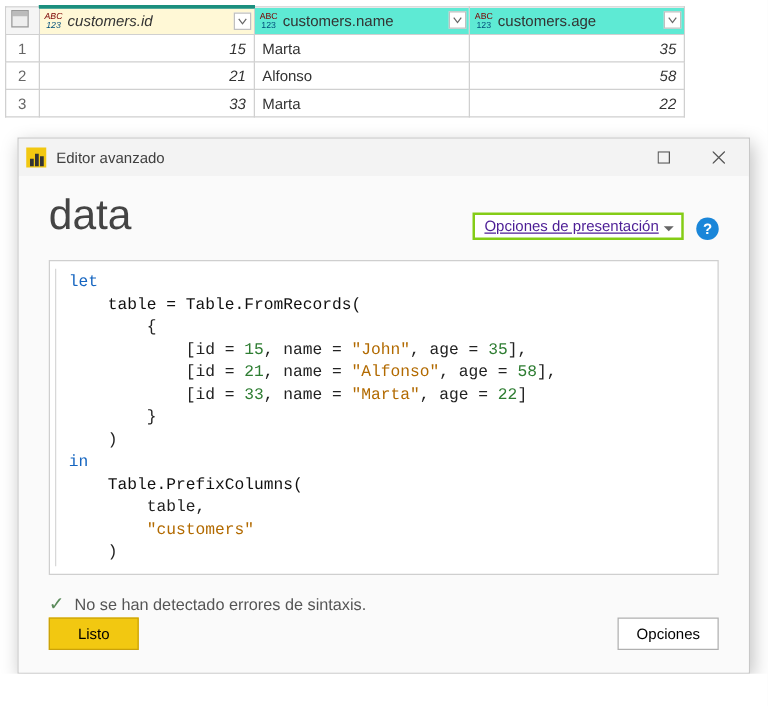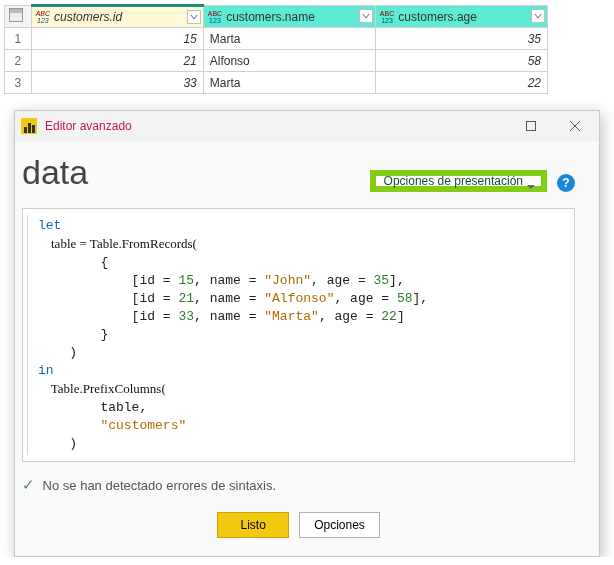--- a/index.html
+++ b/index.html
@@ -89,39 +89,40 @@
   .pbico {
     width:16px; height:16px;
     background: #f2c811;
     display:flex; align-items:flex-end; justify-content:center;
     gap:1px; padding-bottom:1px;
   }
   .pbico span { width:3px; background:#333; }
   .pbico span:nth-child(1){height:6px}
   .pbico span:nth-child(2){height:10px}
   .pbico span:nth-child(3){height:8px}
-  .titletxt { margin-left:8px; color:#be185d; font-size:12px; }
+  .titletxt { margin-left:8px; color:#404040; font-size:12px; }
   .winbtns { margin-left:auto; display:flex; }
   .winbtn {
     width:44px; height:28px;
     display:flex; align-items:center; justify-content:center;
     color:#555;
   }
 
-  .dlgbody { padding: 12px 24px 18px 7px; background:#fafafa; }
+  .dlgbody { padding: 12px 24px 18px 24px; background:#fafafa; }
   .dlghdr { display:flex; align-items:flex-end; }
   .dlgtitle { font-size:34px; font-weight:300; color:#444; }
   .presopt {
     margin-left:auto;
-    border:6px solid #84cc16;
+    border:2px solid #84cc16;
     background:#fff;
     height:22px; padding:0 18px 0 8px;
-    font-size:12px; color:#14532d;
+    font-size:12px; color:#4c1d95;
     display:flex; align-items:center;
     position:relative;
+    text-decoration:underline;
   }
   .presopt::after{
     content:""; position:absolute; right:6px; top:9px;
     border:4px solid transparent; border-top-color:#666;
   }
   .helpico{
     width:18px;height:18px;border-radius:50%;
     background:#1a86d9;color:#fff;
     display:flex;align-items:center;justify-content:center;
     font-weight:bold;font-size:12px;margin-left:10px;
@@ -139,31 +140,31 @@
     font-size:13px;
     line-height:18px;
     white-space:pre;
     border-left:1px solid #d8d8d8;
     padding:2px 8px 2px 10px;
     color:#222;
   }
   .kw{color:#1565c0;text-align:right;}
   .str{color:#b26a00;}
   .numlit{color:#2e7d32;}
-  .call{color:#111;font-family:Liberation Serif, serif;}
+  .call{color:#111;}
 
   .status{
     display:flex;align-items:center;gap:8px;
     margin-top:14px;color:#555;font-size:13px;
   }
   .check{color:#5a8a5a;font-size:15px;}
 
   .footer{
-    display:flex;justify-content:center;gap:10px;
-    margin-top:18px;
+    display:flex;justify-content:space-between;gap:10px;
+    margin-top:2px;
   }
   .btn{
     height:26px;min-width:72px;padding:0 14px;
     border:1px solid #b0b0b0;background:#fff;
     font-size:12px;font-family:inherit;cursor:pointer;
   }
   .btn.primary{background:#f2c811;border-color:#caa20a;}
 </style>
 </head>
 <body>

